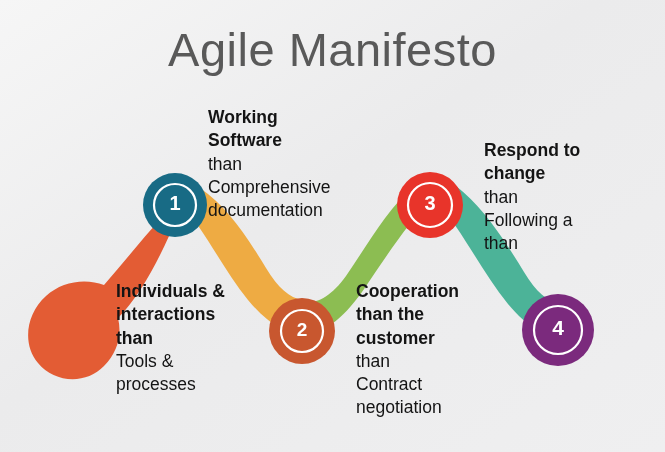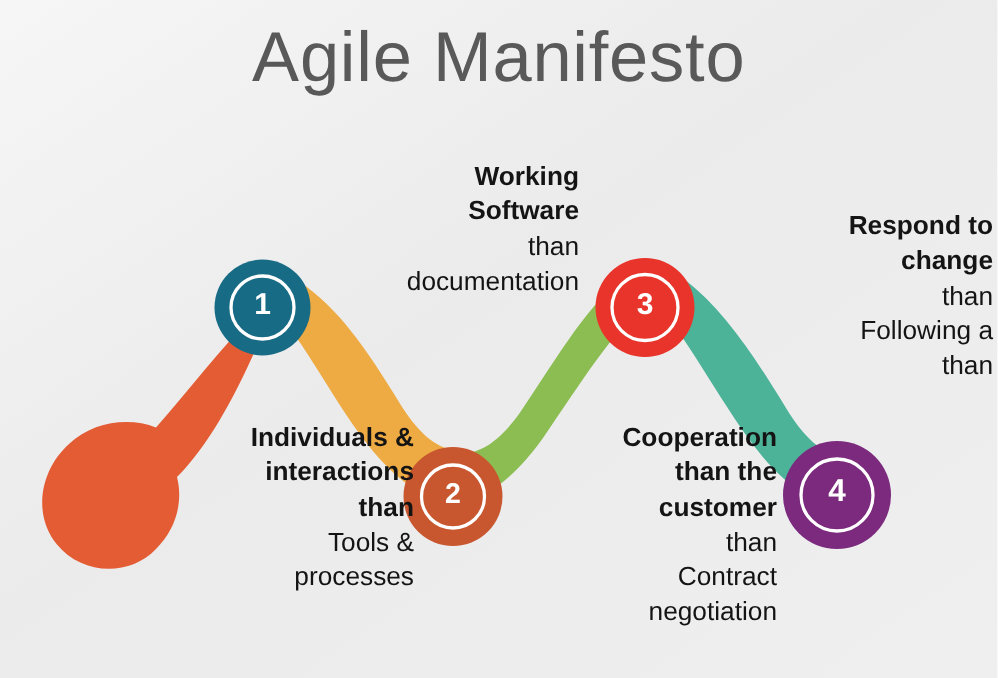--- a/index.html
+++ b/index.html
@@ -18,33 +18,33 @@
   #ribbon {
     position: absolute;
     left: 0;
     top: 0;
     width: 665px;
     height: 452px;
   }
   .page-title {
     position: absolute;
     left: 0;
-    top: 10px;
+    top: 22px;
     width: 665px;
     text-align: center;
     font-size: 47px;
     font-weight: 400;
     letter-spacing: 0.5px;
     color: #595959;
     font-family: "Liberation Sans", sans-serif;
     white-space: nowrap;
   }
   .label {
     position: absolute;
-    text-align: right;
+    text-align: left;
     color: #141414;
     font-family: "Liberation Sans", sans-serif;
     font-size: 17.5px;
     line-height: 1.33;
   }
   .label .strong {
     font-weight: bold;
   }
   .label .plain {
     font-weight: normal;
@@ -125,36 +125,37 @@
     </g>
   </svg>
 
   <div class="page-title" style="color: rgb(89, 89, 89);">Agile Manifesto</div>
 
   <div class="node-num" style="left:145px; top:192px; width:60px; font-size:20px;">1</div>
   <div class="node-num" style="left:272px; top:319px; width:60px; font-size:19px;">2</div>
   <div class="node-num" style="left:400px; top:192px; width:60px; font-size:20px;">3</div>
   <div class="node-num" style="left:528px; top:316px; width:60px; font-size:21px;">4</div>
 
-  <div class="label" style="left:98px; top:280px; width:178px;">
+  <div class="label" style="left:116px; top:280px; width:178px;">
     <div class="strong">Individuals &amp;</div>
     <div class="strong">interactions</div>
     <div class="strong">than</div>
     <div class="plain">Tools &amp;</div>
     <div class="plain">processes</div>
   </div>
 
   <div class="label" style="left:208px; top:106px; width:178px;">
     <div class="strong">Working</div>
     <div class="strong">Software</div>
     <div class="plain">than</div>
+    <div class="plain">Comprehensive</div>
     <div class="plain">documentation</div>
   </div>
 
-  <div class="label" style="left:340px; top:280px; width:178px;">
+  <div class="label" style="left:356px; top:280px; width:178px;">
     <div class="strong">Cooperation</div>
     <div class="strong">than the</div>
     <div class="strong">customer</div>
     <div class="plain">than</div>
     <div class="plain">Contract</div>
     <div class="plain">negotiation</div>
   </div>
 
   <div class="label" style="left:484px; top:139px; width:178px;">
     <div class="strong">Respond to</div>

